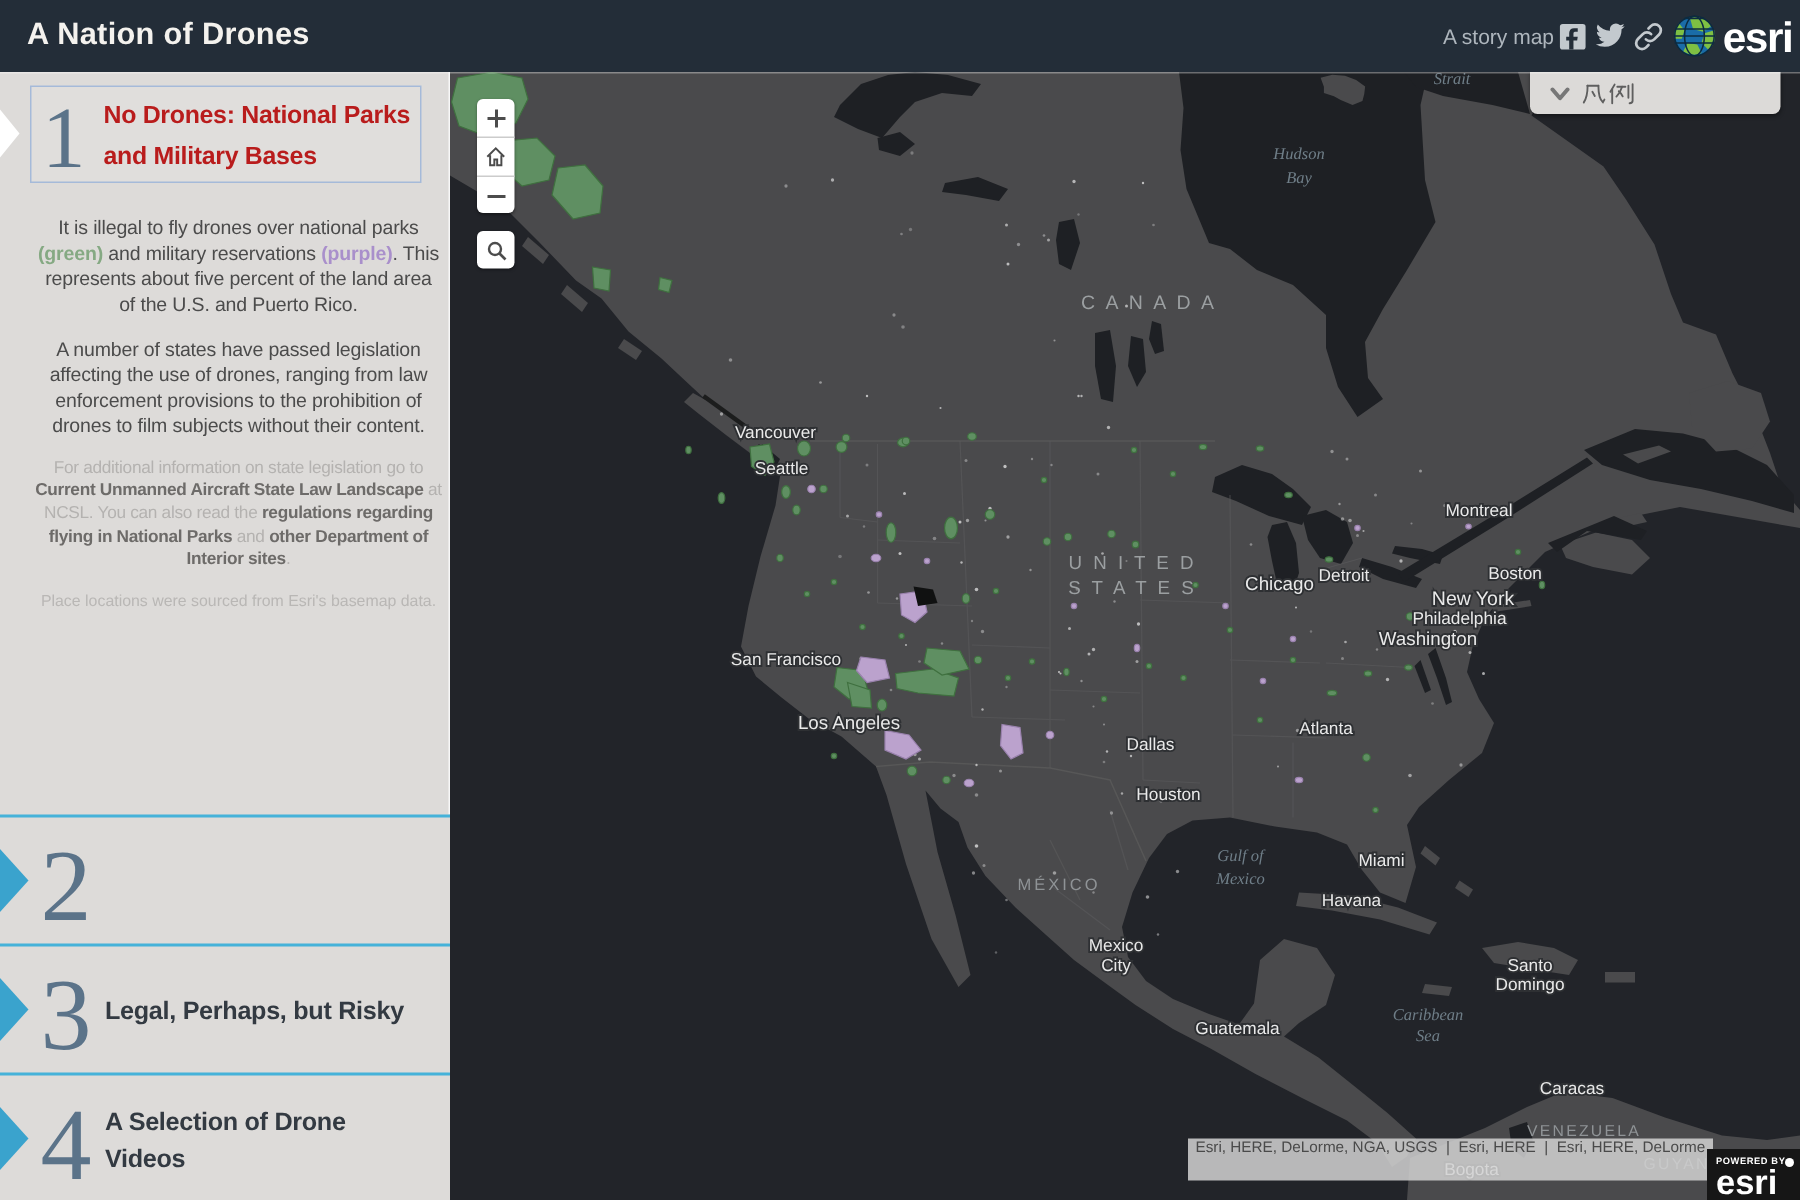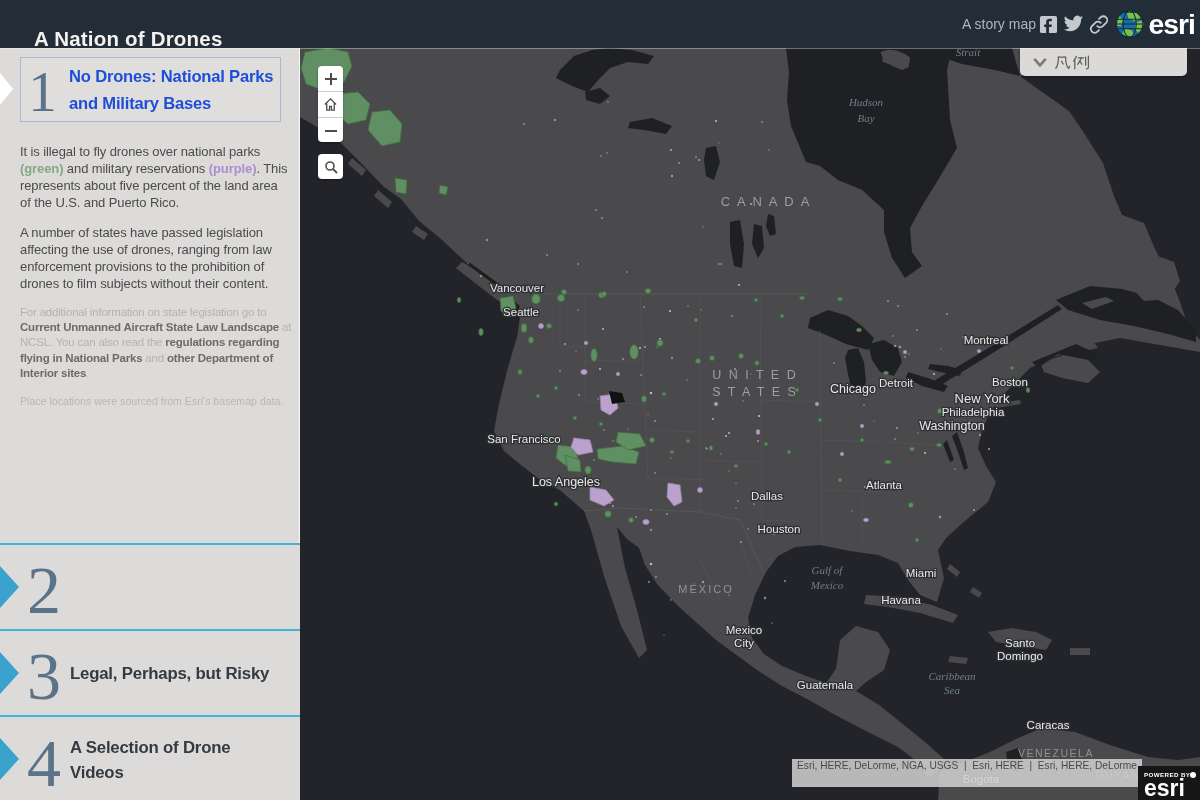--- a/index.html
+++ b/index.html
@@ -1,26 +1,26 @@
 <!DOCTYPE html>
 <html><head>
 <meta charset="utf-8">
 <style>
   html,body{margin:0;padding:0;width:1200px;height:800px;overflow:hidden;
     font-family:"Liberation Sans", sans-serif;background:#1c1d1d;}
   #header{position:absolute;left:0;top:0;width:1200px;height:48px;background:#232d38;z-index:30;box-shadow:0 1px 0 rgba(255,255,255,.35);}
-  #header h1{margin:16px;padding:0 0 0 18px;line-height:46px;font-size:20.5px;font-weight:700;color:#f4f2ee;letter-spacing:.2px;}
+  #header h1{margin:0;padding:0 0 0 18px;line-height:46px;font-size:20.5px;font-weight:700;color:#f4f2ee;letter-spacing:.2px;}
   #hdr-right{position:absolute;right:2px;top:0;height:48px;display:flex;align-items:center;gap:5px;justify-content:center;}
   #hdr-right .storymap{color:#aeb6bd;font-size:14px;margin-right:2px;}
   #sidebar{position:absolute;left:0;top:48px;width:299px;height:752px;background:#dddbd9;z-index:20;border-right:1.5px solid #f8f8f8;}
   #box1{position:absolute;left:20px;top:9px;width:259px;height:63px;border:1px solid #a5bad9;background:#e0dedc;display:flex;align-items:center;}
   #box1 .num{font-family:"Liberation Serif",serif;font-size:58px;color:#5b7389;line-height:46px;margin:4px 12px 0 7px;}
-  #box1 .ttl{font-size:16.6px;font-weight:700;color:#1d4ed8;line-height:27px;letter-spacing:-.2px;}
+  #box1 .ttl{font-size:16.6px;font-weight:700;color:#b91c1c;line-height:27px;letter-spacing:-.2px;}
   .whitearrow{position:absolute;left:0;top:25px;width:0;height:0;border-top:16px solid transparent;border-bottom:16px solid transparent;border-left:13px solid #ffffff;}
-  #paras{position:absolute;left:20px;top:95px;width:278px;color:#4b4b4b;font-size:13px;line-height:17px;letter-spacing:-.1px;}
+  #paras{position:absolute;left:20px;top:95px;width:278px;color:#4b4b4b;font-size:13px;line-height:17px;letter-spacing:-.1px;text-align:center;}
   #paras p{margin:0 0 13px 0;white-space:nowrap;}
   .grn{color:#85a983;font-weight:700;}
   .prp{color:#a98fcb;font-weight:700;}
   #paras .muted{color:#b4b2b0;font-size:11.5px;line-height:15.2px;margin-bottom:14px;letter-spacing:-.2px;}
   #paras .muted b{color:#6d6b69;font-weight:700;}
   #paras .src{color:#b9b7b5;font-size:10.6px;line-height:13px;letter-spacing:0;}
   .sect{position:absolute;left:0;width:300px;border-top:2px solid #45b2d9;background:#dddbd9;display:flex;align-items:center;}
   .sect .bluearrow{position:absolute;left:0;width:0;height:0;border-top:21px solid transparent;border-bottom:21px solid transparent;border-left:19px solid #3aa3cd;}
   .sect .num{font-family:"Liberation Serif",serif;font-size:68px;color:#5b7389;margin:6px 0 0 27px;line-height:50px;}
   .sect .ttl{font-size:16.8px;font-weight:700;color:#333a42;margin-left:9px;line-height:25px;letter-spacing:-.2px;}

